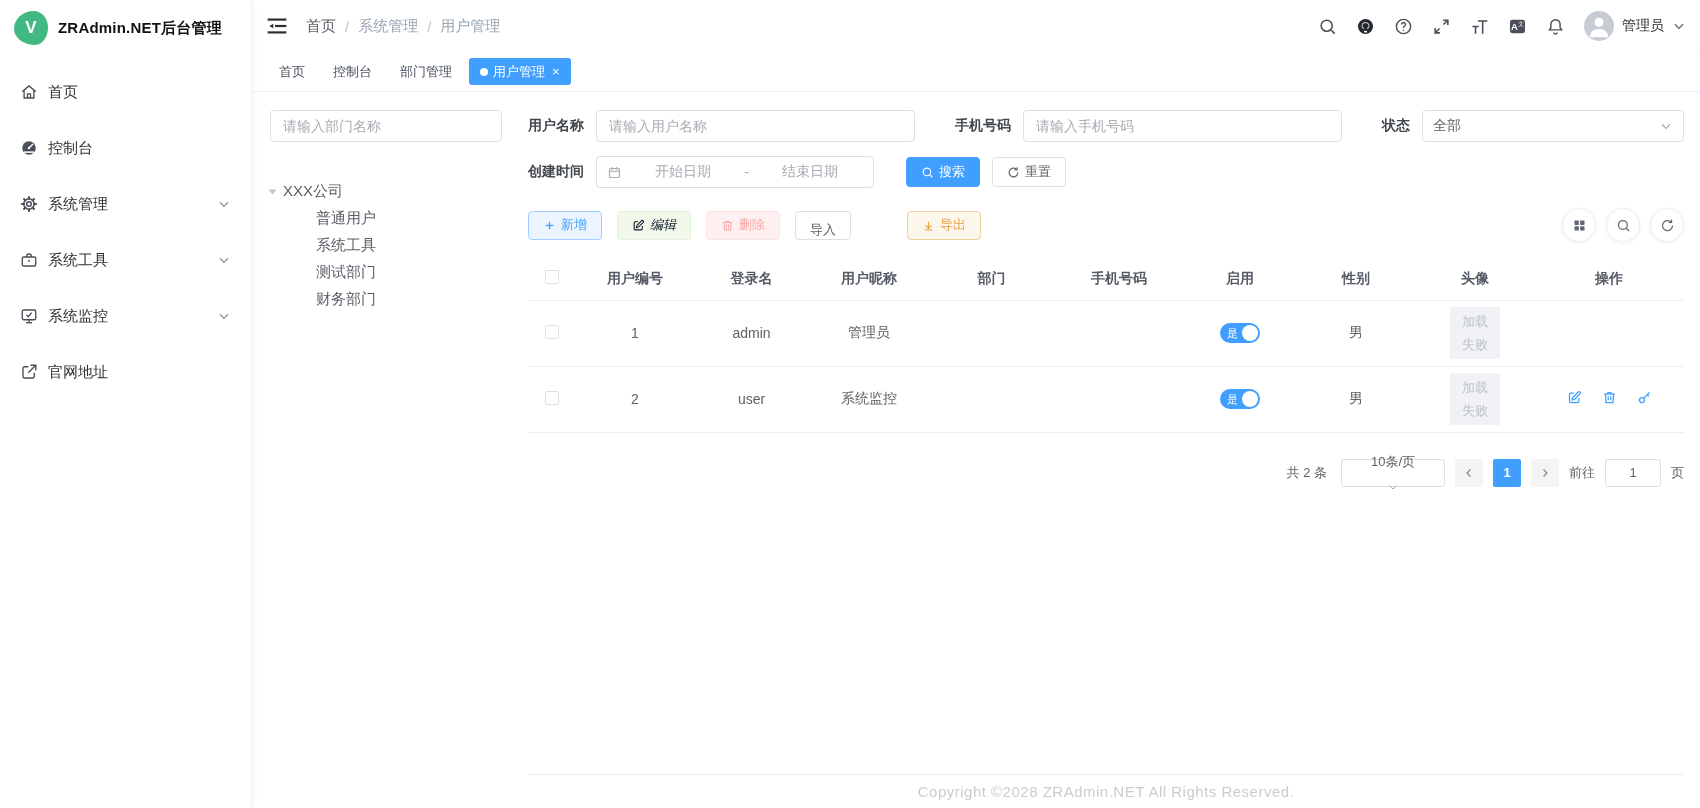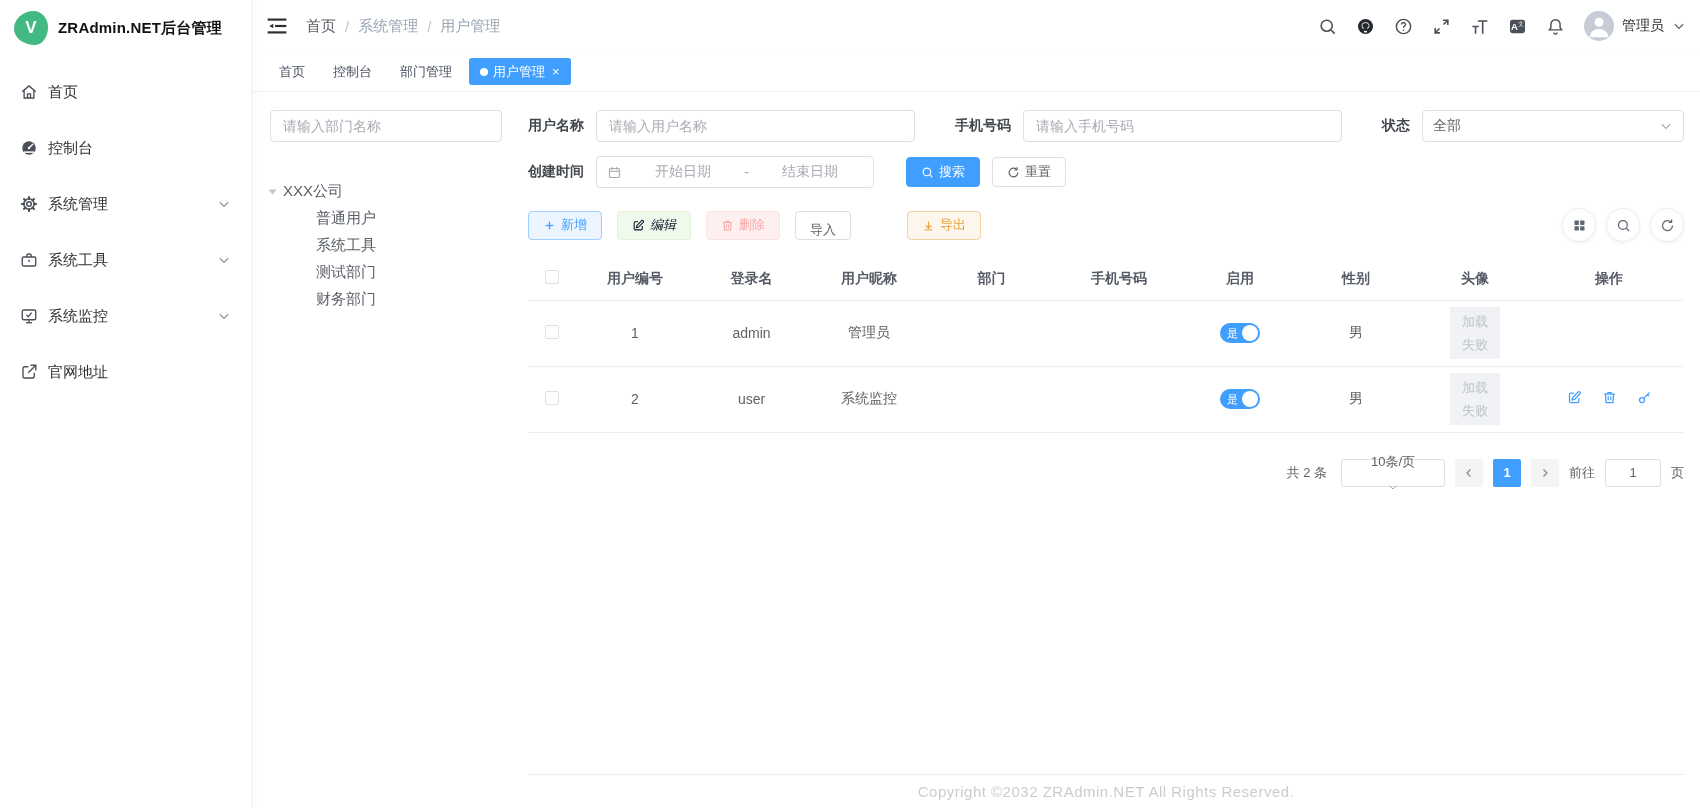--- a/index.html
+++ b/index.html
@@ -585,17 +585,17 @@
           <svg viewBox="0 0 24 24" fill="none" stroke="currentColor" stroke-width="2.4">
               <polyline points="9 5 16 12 9 19"></polyline>
             </svg>
         </span>
         <span>前往</span>
         <input class="pg-goto-input" type="text" value="1" style="">
         <span>页</span>
       </div>
 
       <div class="footer">
-        <span class="footer-text">Copyright ©2032 ZRAdmin.NET All Rights Reserved.</span>
+        <span class="footer-text">Copyright ©2028 ZRAdmin.NET All Rights Reserved.</span>
       </div>
     </div>
   </div>
 </div>
 
 </body></html>

